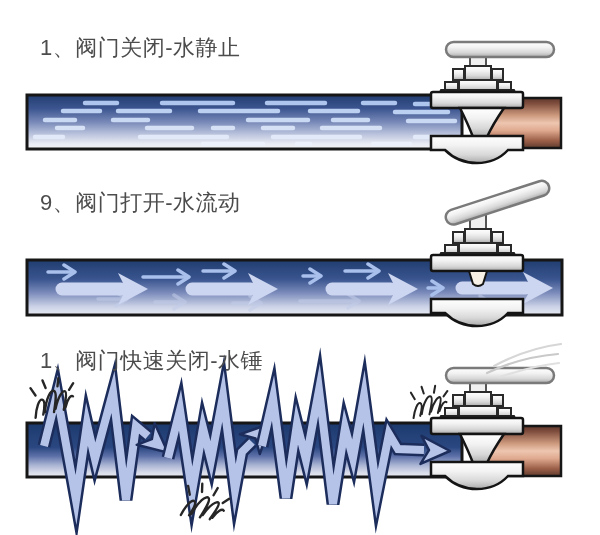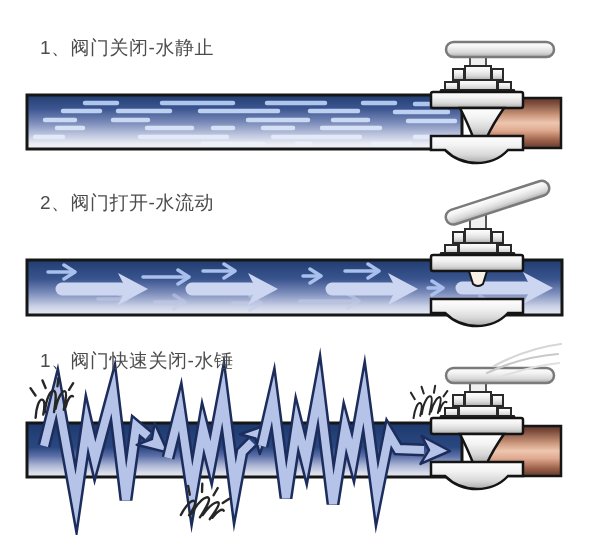--- a/index.html
+++ b/index.html
@@ -1,19 +1,19 @@
 <!DOCTYPE html>
 <html><head>
 <meta charset="utf-8">
 <style>
   html,body{margin:0;padding:0;background:#ffffff;}
   .stage{position:relative;width:600px;height:535px;background:#ffffff;overflow:hidden;
          font-family:"Liberation Sans","DejaVu Sans",sans-serif;}
   .stage svg{position:absolute;left:0;top:0;}
-  .step-title{position:absolute;left:40px;color:#4c4c4c;font-size:19px;line-height:21px;
+  .step-title{position:absolute;left:40px;color:#4c4c4c;font-size:22px;line-height:21px;
               letter-spacing:0.5px;white-space:nowrap;}
   #t1{top:37px;} #t2{top:192px;} #t3{top:350px;}
   .pipe{stroke:#161616;stroke-width:3;}
   .copper{stroke:#161616;stroke-width:2.5;}
   .streak{stroke-linecap:round;stroke-width:4.5;fill:none;}
   .bigflow{stroke:#cdd6f1;stroke-width:13;stroke-linecap:round;}
   .thinflow{stroke:#a9c0ec;stroke-width:3.5;stroke-linecap:round;}
   .ghostflow{stroke:#c3cde9;stroke-width:3.5;stroke-linecap:round;opacity:.55;}
   .zag-dark{fill:none;stroke:#1c2d5c;stroke-width:13;stroke-linejoin:miter;stroke-miterlimit:7;}
   .zag-light{fill:none;stroke:#b6c3e8;stroke-width:8;stroke-linejoin:miter;stroke-miterlimit:7;}
@@ -228,15 +228,15 @@
       </g>
       <g>
         <use href="#sqP" class="squig" transform="translate(32,392) rotate(-8)"></use>
         <use href="#sqP" class="squig" transform="translate(188,490) rotate(16)"></use>
         <use href="#sqP" class="squig" transform="translate(412,396) rotate(-4) scale(0.85)"></use>
       </g>
     </g>
   </svg>
 
   <div class="step-title" id="t1">1、阀门关闭-水静止</div>
-  <div class="step-title" id="t2">2、阀门打开-水流动</div>
+  <div class="step-title" id="t2">9、阀门打开-水流动</div>
   <div class="step-title" id="t3">1、阀门快速关闭-水锤</div>
 </div>
 
 </body></html>

